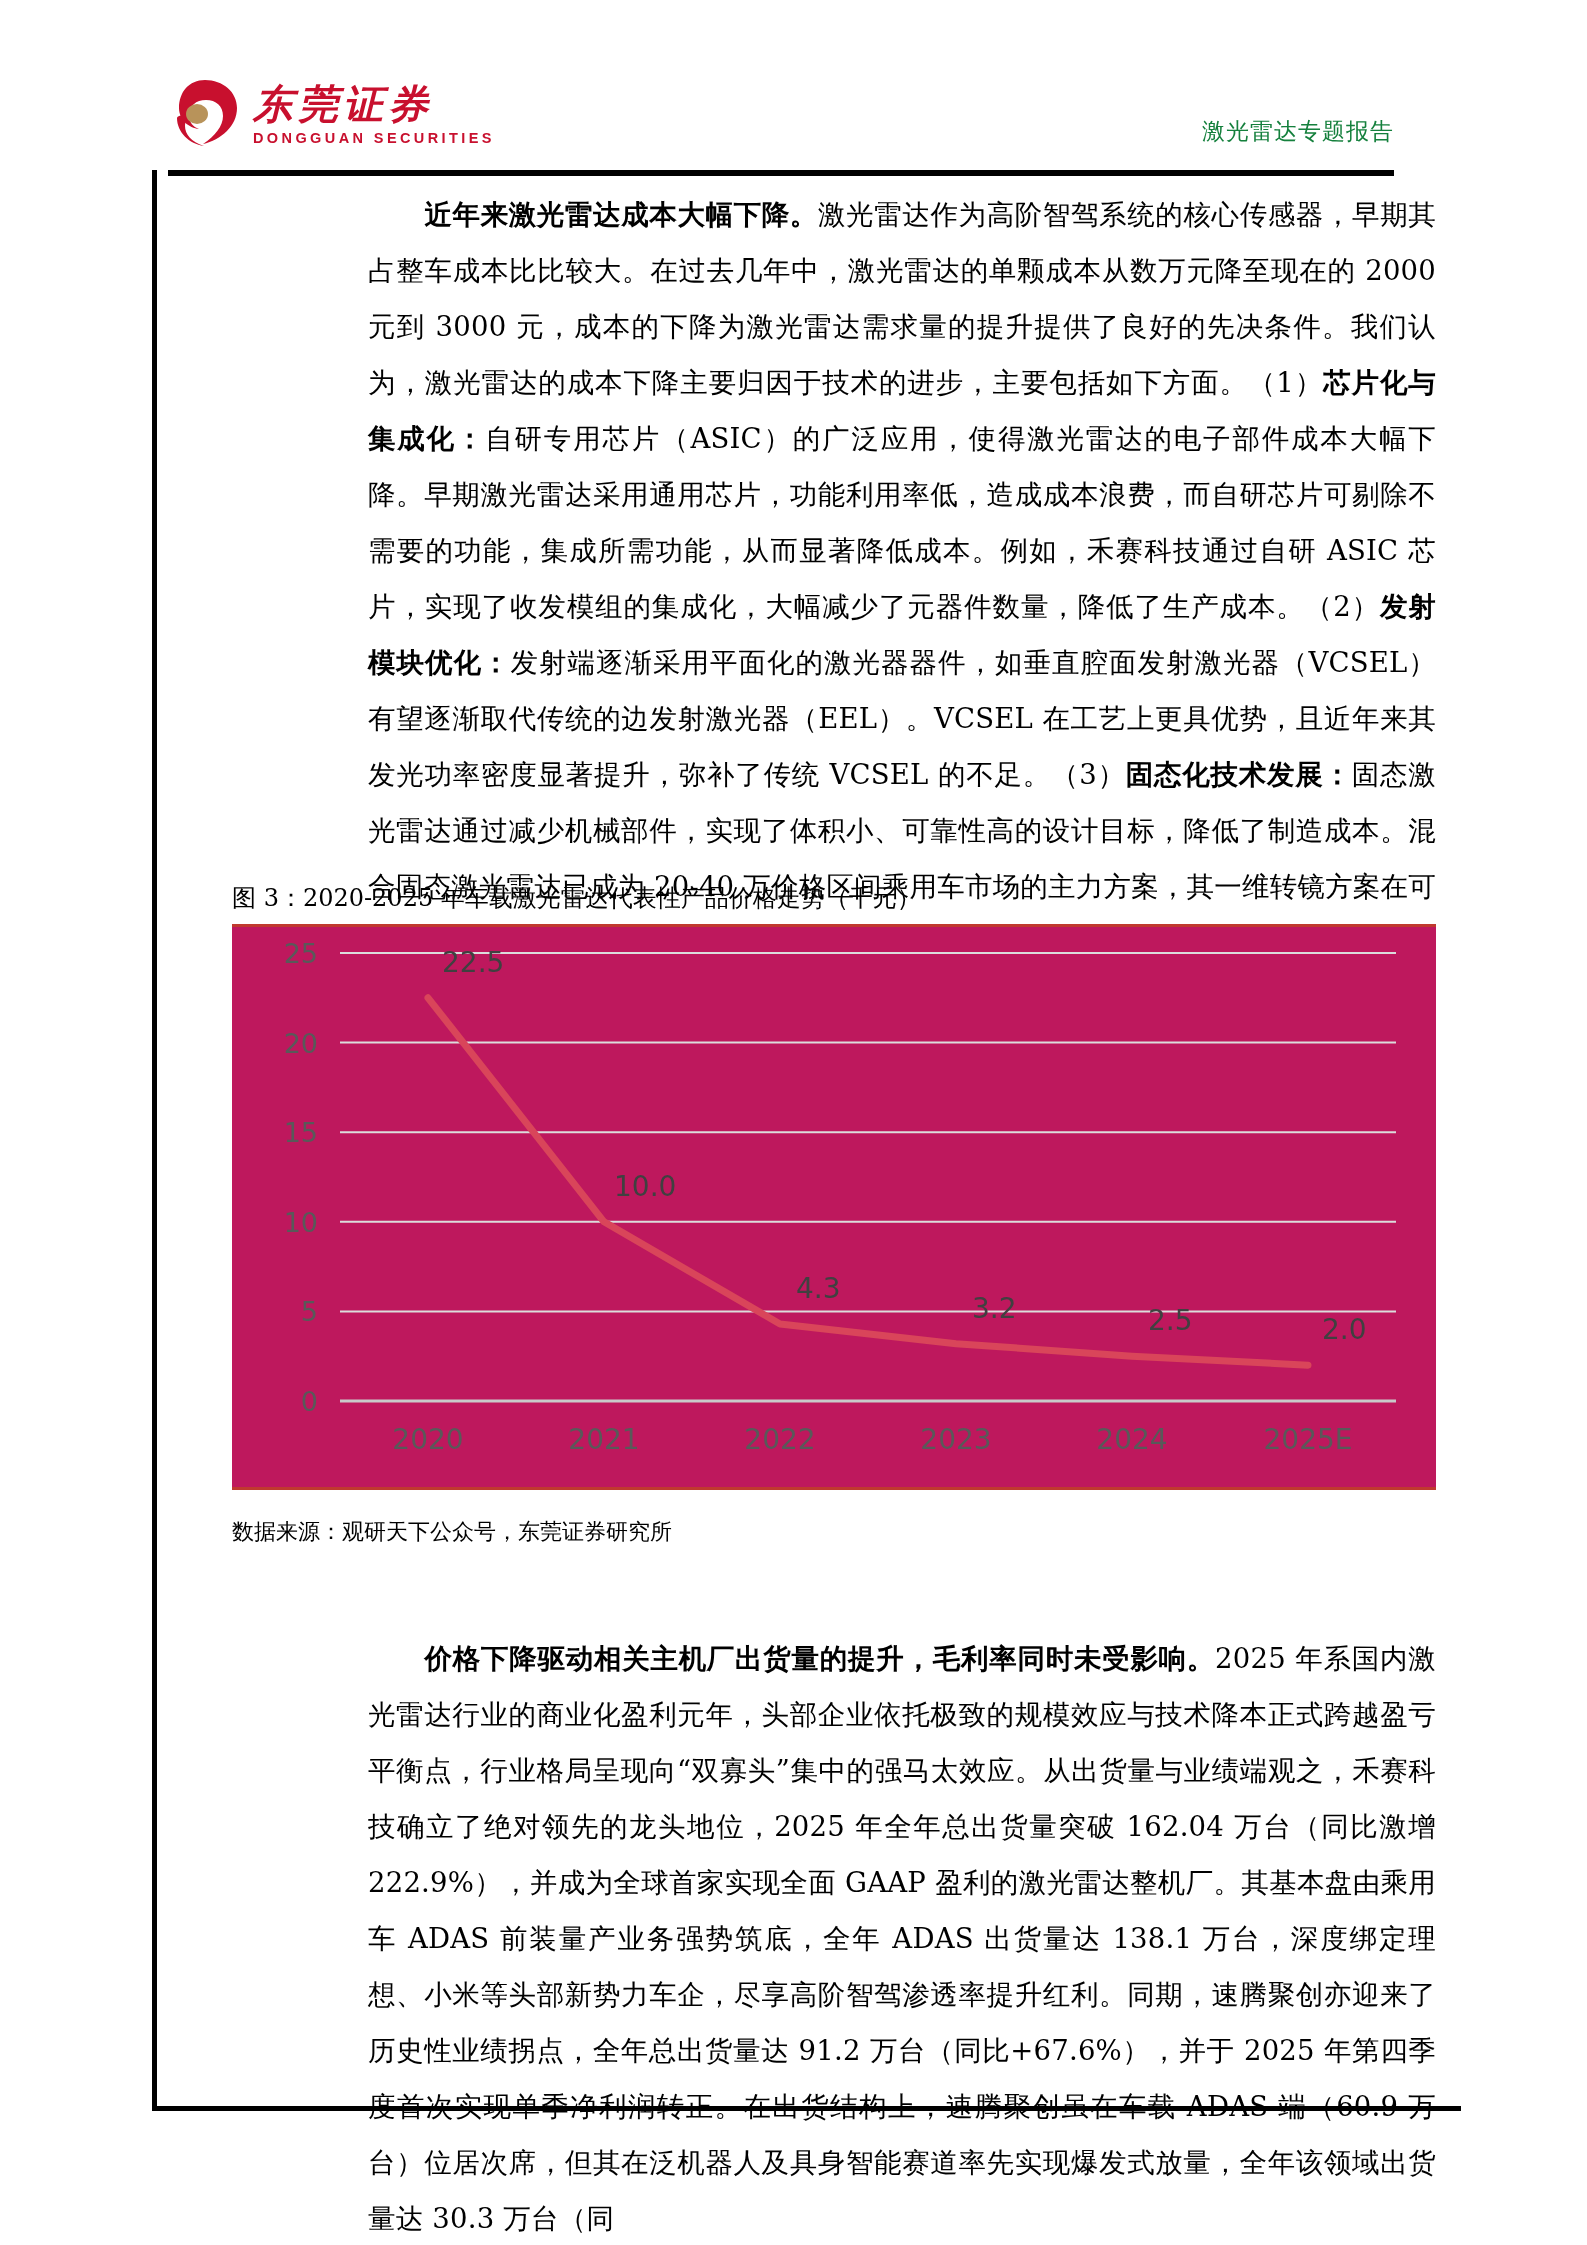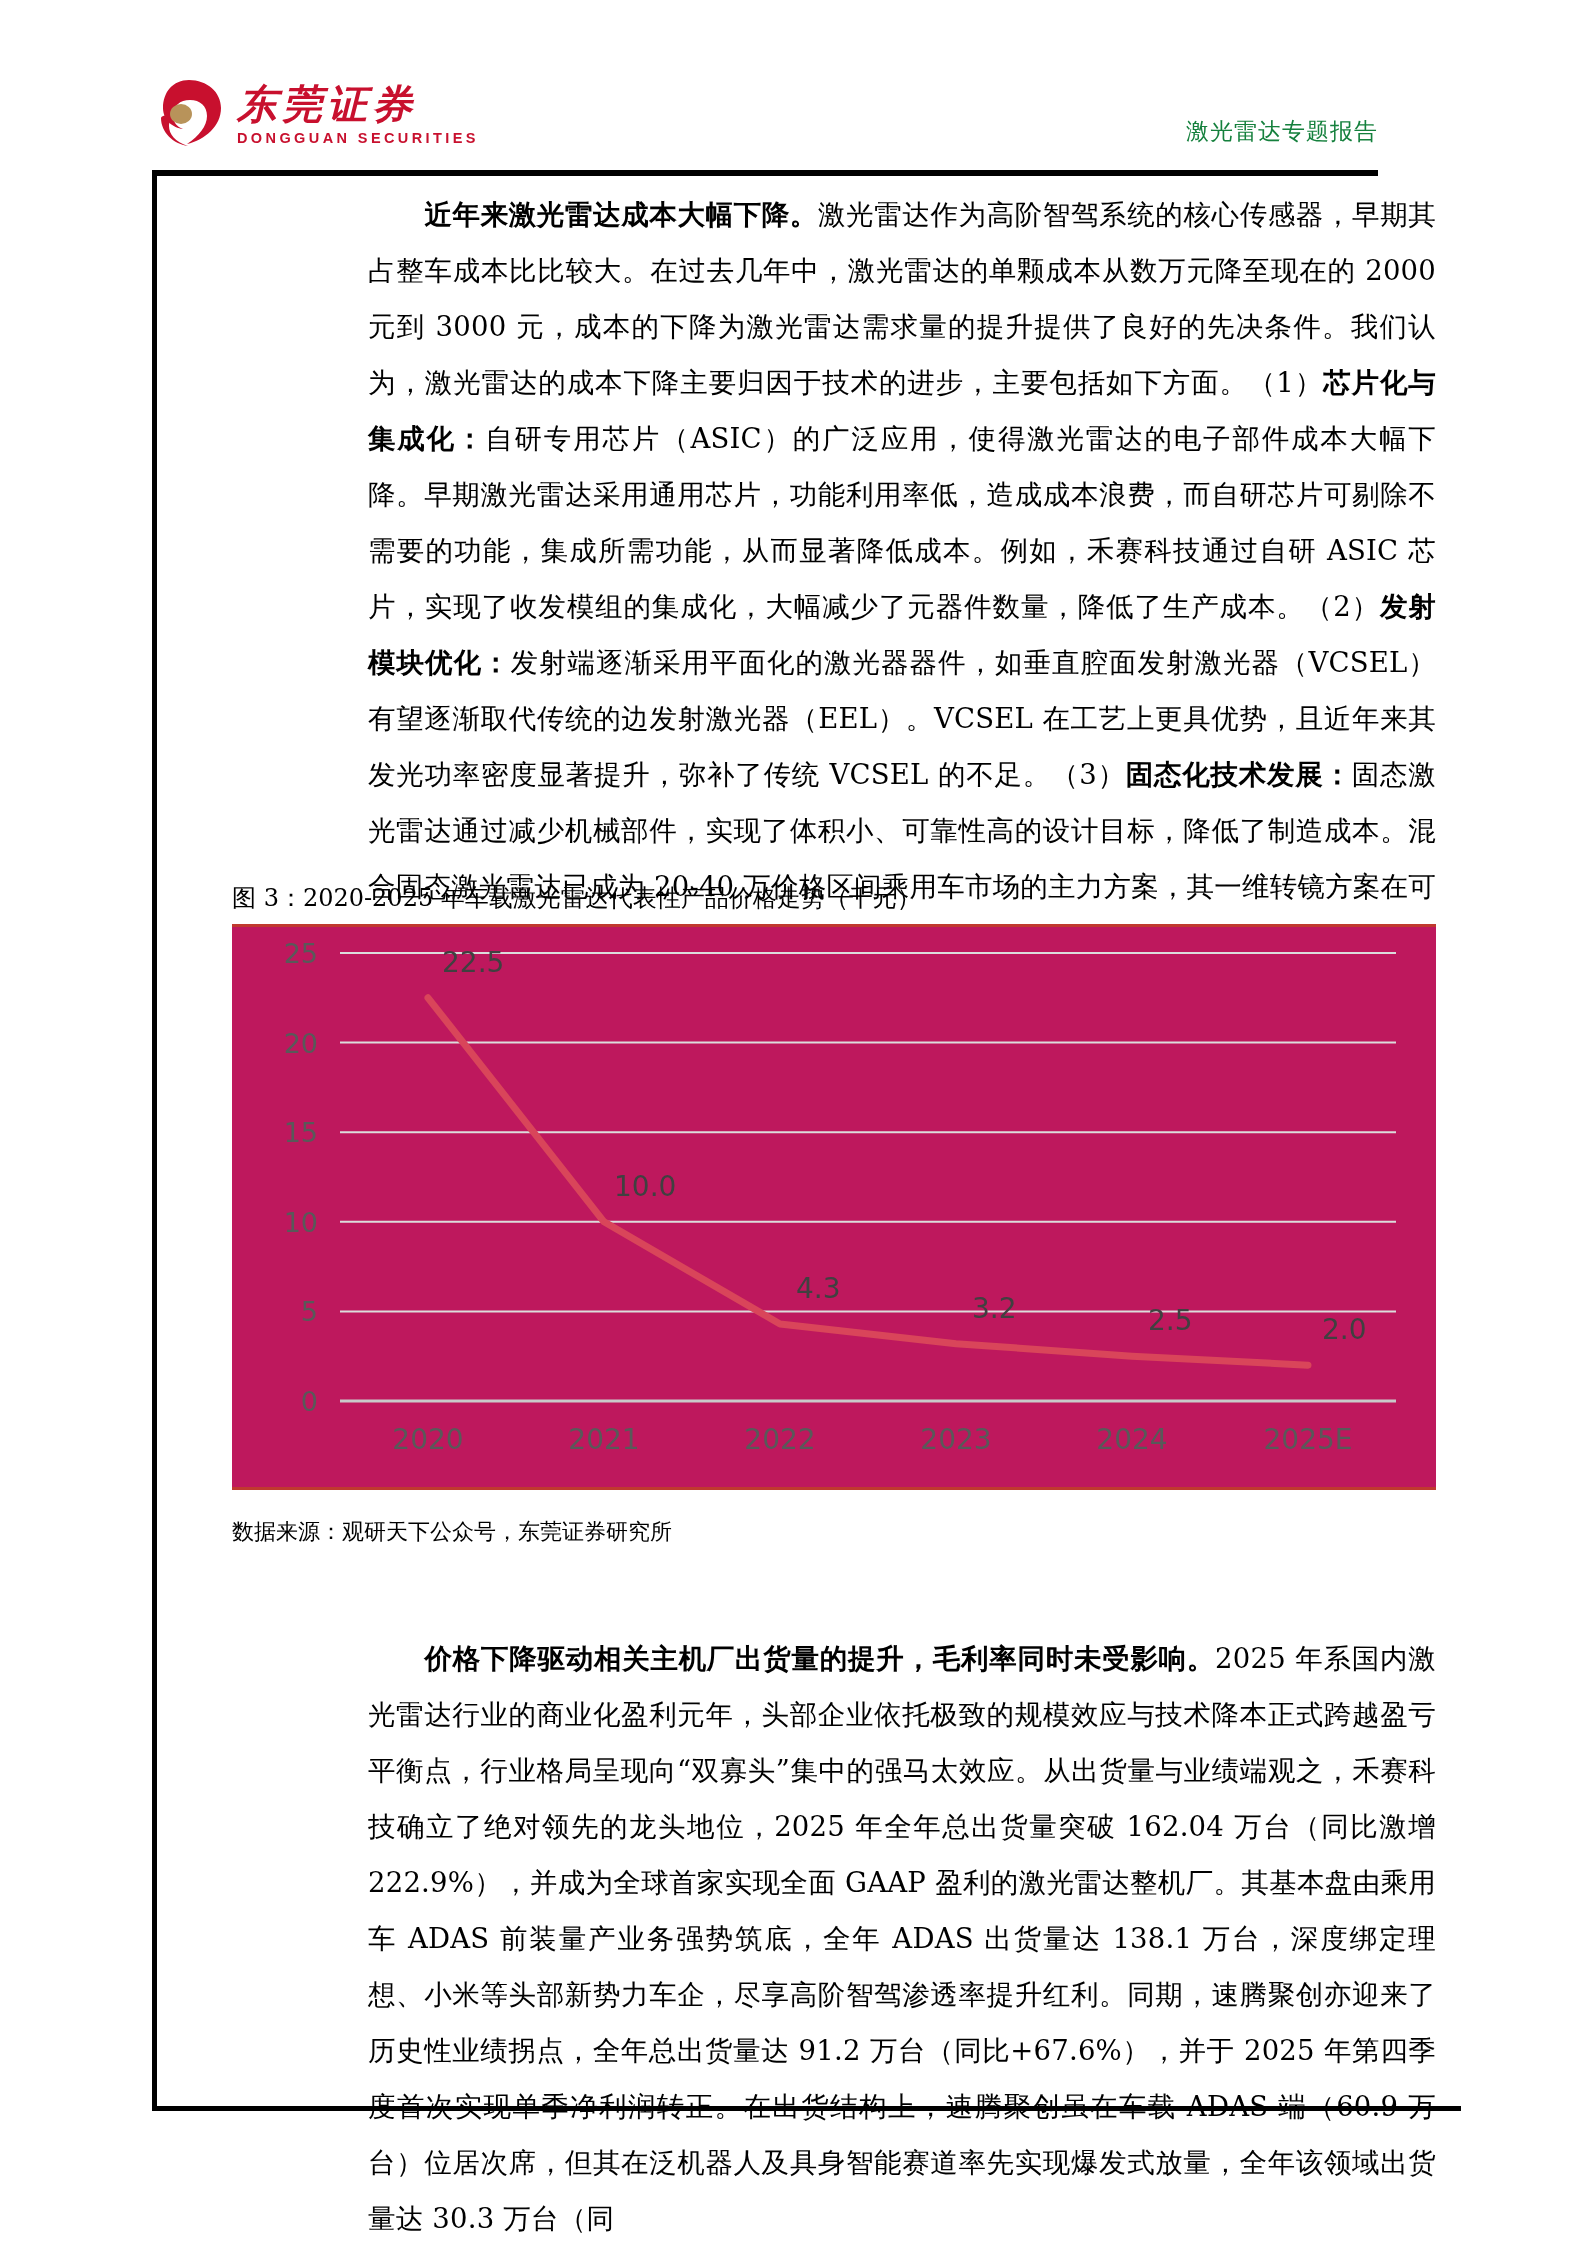--- a/index.html
+++ b/index.html
@@ -19,21 +19,21 @@
   .page {
     position: absolute;
     inset: 0;
     width: 1587px;
     height: 2245px;
   }
 
   
   .header {
     position: absolute;
-    left: 0;
+    left: 16px;
     top: 0;
     width: 1504px;
     height: 178px;
     text-decoration: underline;
   }
   .logo-block {
     position: absolute;
     left: 155px;
     top: 78px;
     display: flex;

